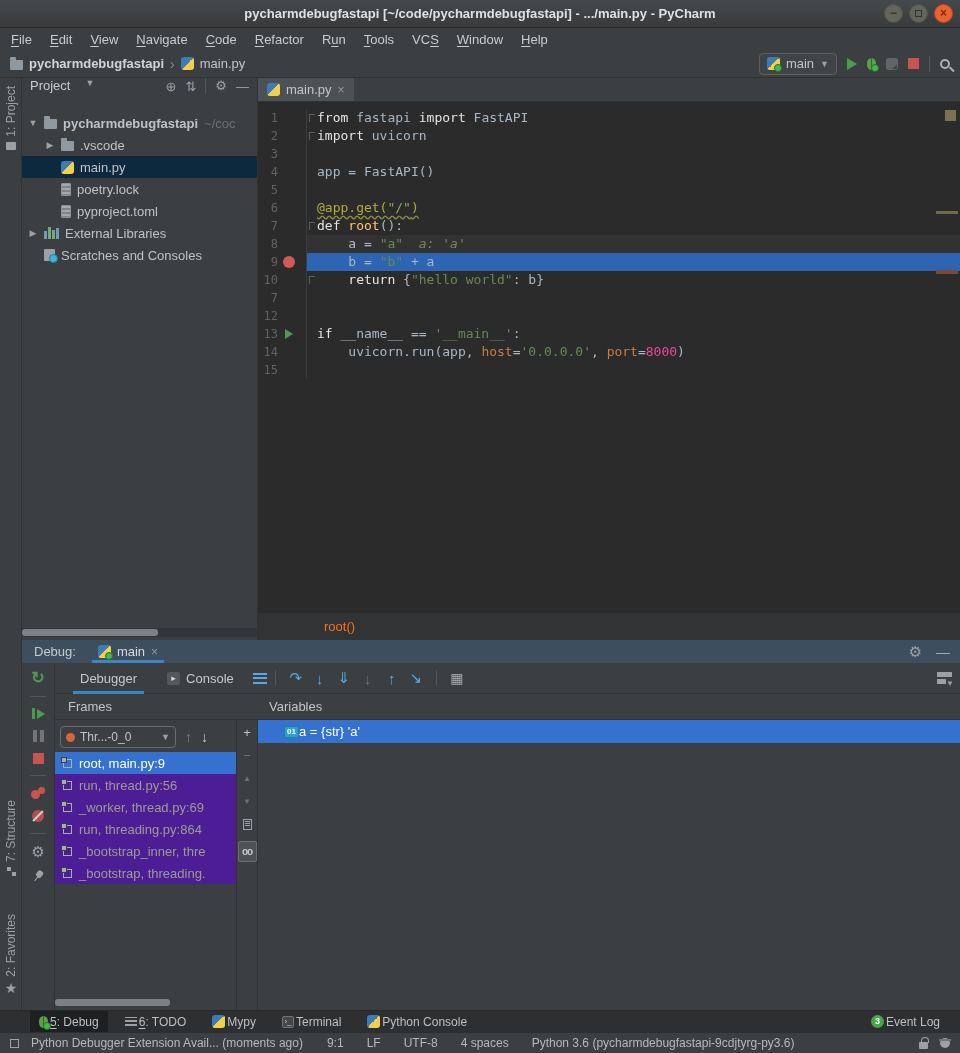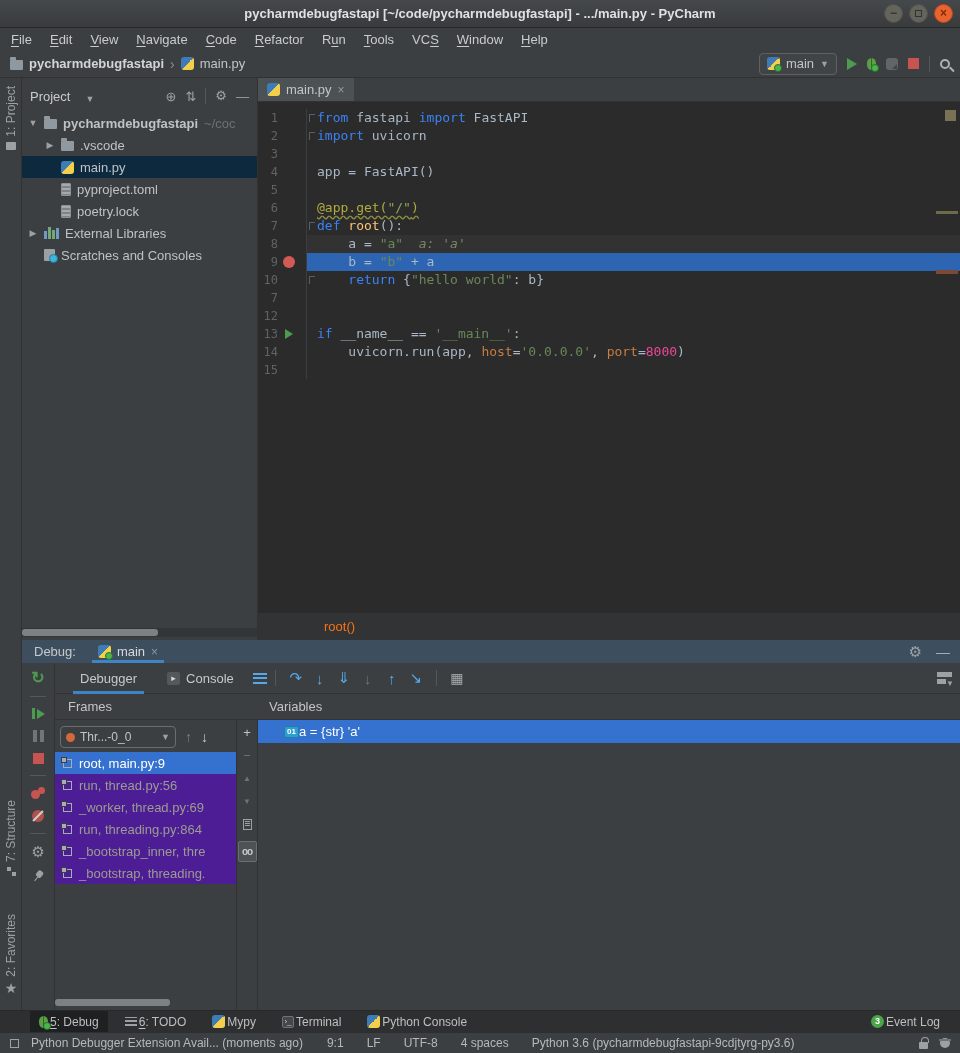--- a/index.html
+++ b/index.html
@@ -77,21 +77,21 @@
   .vtext { writing-mode:vertical-rl; transform:rotate(180deg); color:#9da1a5; font-size:12px; }
   .mini-monitor { width:10px; height:8px; background:#9da1a5; border-radius:1px; }
   .mini-struct { width:9px; height:9px;
     background:linear-gradient(#9da1a5 0 4px,transparent 4px) left/4px 100% no-repeat,
                linear-gradient(transparent 0 5px,#9da1a5 5px) right/4px 100% no-repeat; }
   .star-icon { color:#9da1a5; font-size:14px; line-height:12px; }
 
   
   .project-panel { position:absolute; left:22px; top:78px; width:236px; height:562px;
     background:#3c3f41; border-right:1px solid #323232; overflow:hidden; }
-  .pp-header { height:26px; display:flex; align-items:flex-end; padding:0 8px; color:#c9cbcd; font-size:13px; gap:15px; }
+  .pp-header { height:26px; display:flex; align-items:flex-start; padding:0 8px; color:#c9cbcd; font-size:13px; gap:15px; }
   .pp-header .icons { margin-left:auto; display:flex; align-items:center; gap:9px; color:#9da1a5; font-size:13px; }
   .pp-tree { padding-top:8px; }
   .tree-row { height:22px; display:flex; align-items:center; gap:6px; font-size:13px;
     color:#bfc2c5; white-space:nowrap; overflow:hidden; }
   .tree-row.selected { background:#0d293e; }
   .tree-arrow { width:10px; flex:none; color:#9da1a5; font-size:9px; text-align:center; }
   .tree-suffix { color:#6b7177; }
   .pp-hscroll { position:absolute; bottom:3px; left:0; right:0; height:9px; background:#333638; }
   .pp-hscroll .thumb { position:absolute; left:0; top:1px; width:136px; height:7px;
     background:#7e8183; border-radius:3px; }
@@ -111,21 +111,21 @@
     font-family:"DejaVu Sans Mono",monospace; }
   .gutter .mark { width:22px; height:18px; position:relative; }
   .bp-dot { position:absolute; left:5px; top:3px; width:12px; height:12px; border-radius:50%; background:#d25a56; }
   .run-arrow { position:absolute; left:7px; top:4px; width:0; height:0;
     border-left:8px solid #4d9b51; border-top:5px solid transparent; border-bottom:5px solid transparent; }
   .codeline { flex:1; padding-left:10px; white-space:pre; color:#a9b7c6; position:relative; }
   .code-row.exec .codeline { background:#2d65b2; }
   .code-row.dim .codeline { background:#323232; }
   .fold-mark { position:absolute; left:2px; top:5px; width:6px; height:8px;
     border-left:1px solid #5a5e60; border-top:1px solid #5a5e60; }
-  .kw{color:#3b82f6;margin-top:48px;} .pl{color:#a9b7c6;} .str{color:#6a8759;} .num2{color:#ec4899;}
+  .kw{color:#e5e5e5;margin-top:48px;} .pl{color:#a9b7c6;} .str{color:#6a8759;} .num2{color:#ec4899;}
   .dec{color:#b3ab3f;} .decstr{color:#8fa653;} .fn{color:#ffc66d;}
   .param{color:#c77d43;} .hint{color:#7b8669;font-style:italic;}
   .wavy{text-decoration:underline; text-decoration-style:wavy; text-decoration-color:#8e8f3e; text-underline-offset:3px;}
   .stripe-mark { position:absolute; }
   .crumbbar { position:absolute; left:0; right:0; bottom:0; height:27px; background:#313335;
     display:flex; align-items:center; padding-left:66px; color:#f97316; font-size:13px; }
 
   
   .debug-panel { position:absolute; left:22px; top:640px; right:0; height:370px; background:#3c3f41; }
   .dbg-header { height:23px; background:#3d4f5f; display:flex; align-items:center;
@@ -334,26 +334,26 @@
           <span>.vscode</span>
         </div>
         <div class="tree-row selected" style="padding-left: 23px;">
           <span class="tree-arrow"></span>
           <span class="py-icon"></span>
           <span>main.py</span>
         </div>
         <div class="tree-row" style="padding-left: 23px;">
           <span class="tree-arrow"></span>
           <span class="file-icon"></span>
-          <span>pyproject.toml</span>
+          <span>poetry.lock</span>
         </div>
         <div class="tree-row" style="padding-left: 23px;">
           <span class="tree-arrow"></span>
           <span class="file-icon"></span>
-          <span>poetry.lock</span>
+          <span>pyproject.toml</span>
         </div>
         <div class="tree-row" style="padding-left: 6px;">
           <span class="tree-arrow">▶</span>
           <span class="libs-icon">
             <i></i>
             <i></i>
             <i></i>
             <i></i>
           </span>
           <span>External Libraries</span>

